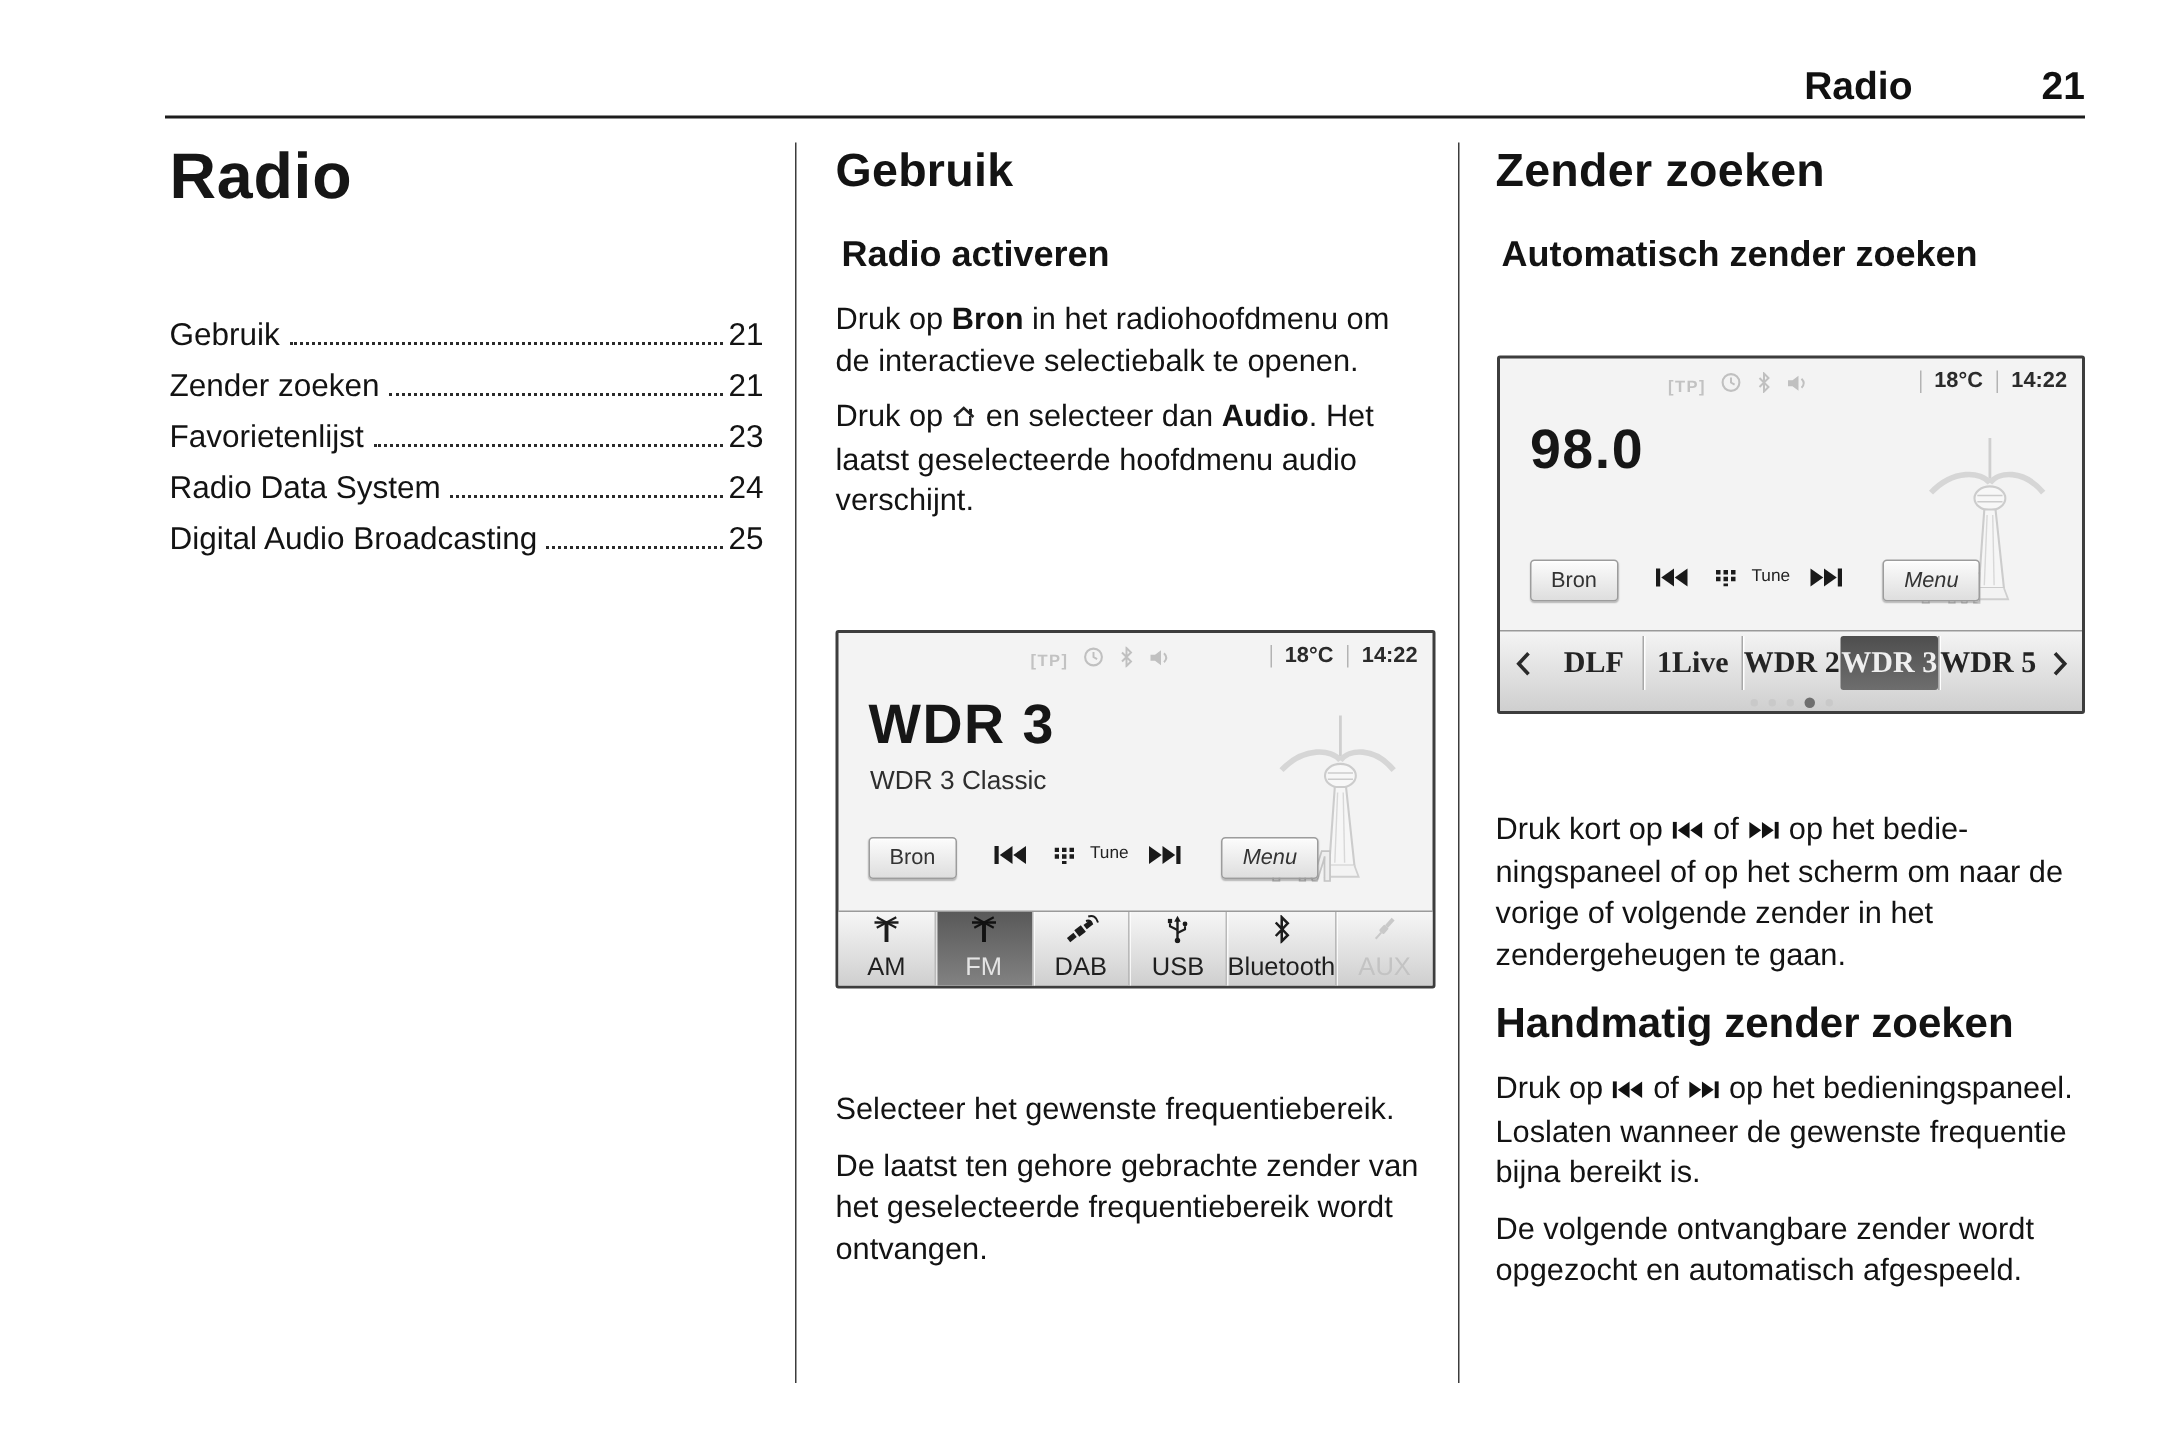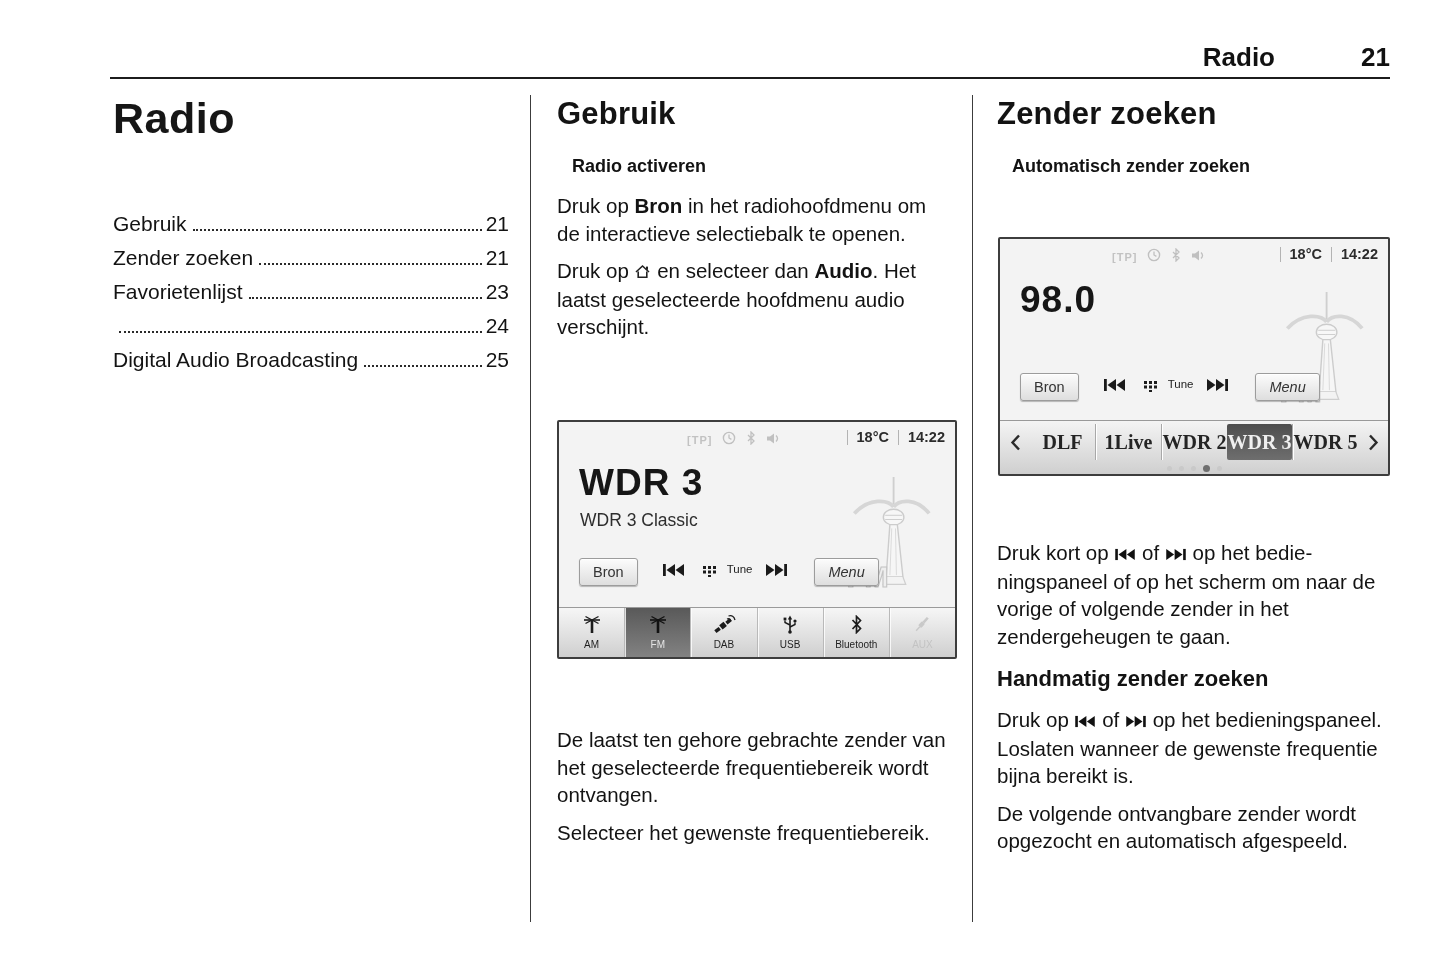--- a/index.html
+++ b/index.html
@@ -19,22 +19,22 @@
   .toc-col{position:absolute;left:113px;top:94px;width:396px;}
   .chapter-title{font-size:43px;font-weight:700;letter-spacing:.5px;margin:0;color:#161616;}
   .toc{margin-top:64px;}
   .toc-row{display:flex;align-items:baseline;font-size:21px;line-height:34px;color:#131313;}
   .toc-label{white-space:nowrap;}
   .toc-dots{flex:1;border-bottom:2.5px dotted #2a2a2a;margin:0 4px 6px 6px;min-width:12px;}
   .toc-page{white-space:nowrap;}
 
   
   .h2{font-size:31px;font-weight:700;margin:0 0 24px;letter-spacing:.2px;color:#131313;}
-  .h3{font-size:18px;font-weight:700;margin:0 15px 15px;color:#131313;}
-  .h3b{font-size:22px;font-weight:700;margin:16px 0 14px;color:#131313;}
+  .h3{font-size:24px;font-weight:700;margin:0 4px 15px;color:#131313;}
+  .h3b{font-size:28px;font-weight:700;margin:16px 0 14px;color:#131313;}
   .para{font-size:20.5px;line-height:27.5px;margin:0 0 10px;color:#131313;}
   .b{font-weight:700;}
   .mid-top{position:absolute;left:557px;top:96px;width:392px;}
   .mid-bottom{position:absolute;left:557px;top:726px;width:394px;}
   .right-top{position:absolute;left:997px;top:96px;width:396px;}
   .right-bottom{position:absolute;left:997px;top:539px;width:398px;}
   .inl{display:inline-block;vertical-align:-1px;}
 
   
   .screen{position:absolute;box-sizing:border-box;background:#f3f3f3;
@@ -57,21 +57,21 @@
   .m-prev{margin-left:24px;} .m-tune{margin-left:18px;} .m-next{margin-left:13px;} .m-menu{margin-left:26px;font-style:italic;}
   .tune{display:flex;flex-direction:row;align-items:flex-start;line-height:1;}
   .tune-lbl{font-size:11.5px;color:#222;margin:0 0 0 10px;}
 
   
   .tabbar{position:absolute;left:0;right:0;bottom:0;height:49px;display:flex;
           background:linear-gradient(#f6f6f6,#cfcfcf);border-top:1px solid #9a9a9a;}
   .tab{flex:1;display:flex;flex-direction:column;align-items:center;justify-content:center;
        gap:1px;border-left:1px solid #b9b9b9;box-shadow:inset 1px 0 0 rgba(255,255,255,.8);}
   .tab:first-child{border-left:none;box-shadow:none;}
-  .tab-lbl{font-size:10px;color:#1f1f1f;}
+  .tab-lbl{font-size:17px;color:#1f1f1f;}
   .tab.sel{background:linear-gradient(#595959,#828282);}
   .tab.sel .tab-lbl{color:#e4e4e4;}
   .tab.dis .tab-lbl{color:#c3c3c3;}
 
   
   .favzone{position:absolute;left:0;right:0;bottom:0;height:53px;
            background:linear-gradient(#f4f4f4,#cfcfcf);border-top:1px solid #999;}
   .favrow{display:flex;align-items:stretch;height:36px;padding-top:3px;}
   .favchev{width:30px;flex:none;display:flex;align-items:center;justify-content:center;}
   .fav{flex:1;display:flex;align-items:center;justify-content:center;font-size:20px;
@@ -106,20 +106,21 @@
       <span class="toc-label">Zender zoeken</span>
       <span class="toc-dots"></span>
       <span class="toc-page">21</span>
     </div>
     <div class="toc-row">
       <span class="toc-label">Favorietenlijst</span>
       <span class="toc-dots"></span>
       <span class="toc-page">23</span>
     </div>
     <div class="toc-row">
+      <span class="toc-label">Radio Data System</span>
       <span class="toc-dots"></span>
       <span class="toc-page">24</span>
     </div>
     <div class="toc-row">
       <span class="toc-label">Digital Audio Broadcasting</span>
       <span class="toc-dots"></span>
       <span class="toc-page">25</span>
     </div>
   </div>
 </div>
@@ -257,22 +258,22 @@
               <rect x="8" y="7" width="4.2" height="5.5" rx="1"></rect>
               <rect x="9.5" y="12.5" width="1.4" height="5.5"></rect>
             </g>
           </svg></span>
       <span class="tab-lbl">AUX</span>
     </div>
   </div>
 </div>
 
 <div class="mid-bottom">
+  <p class="para">Selecteer het gewenste frequentiebe­reik.</p>
   <p class="para">De laatst ten gehore gebrachte zender van het geselecteerde frequentiebereik wordt ontvangen.</p>
-  <p class="para">Selecteer het gewenste frequentiebe­reik.</p>
 </div>
 
 <div class="right-top">
   <h2 class="h2">Zender zoeken</h2>
   <h3 class="h3">Automatisch zender zoeken</h3>
 </div>
 
 <div class="screen fig2">
   <div class="sb-icons" style="left:112px;">
     <span class="tp">[TP]</span>

